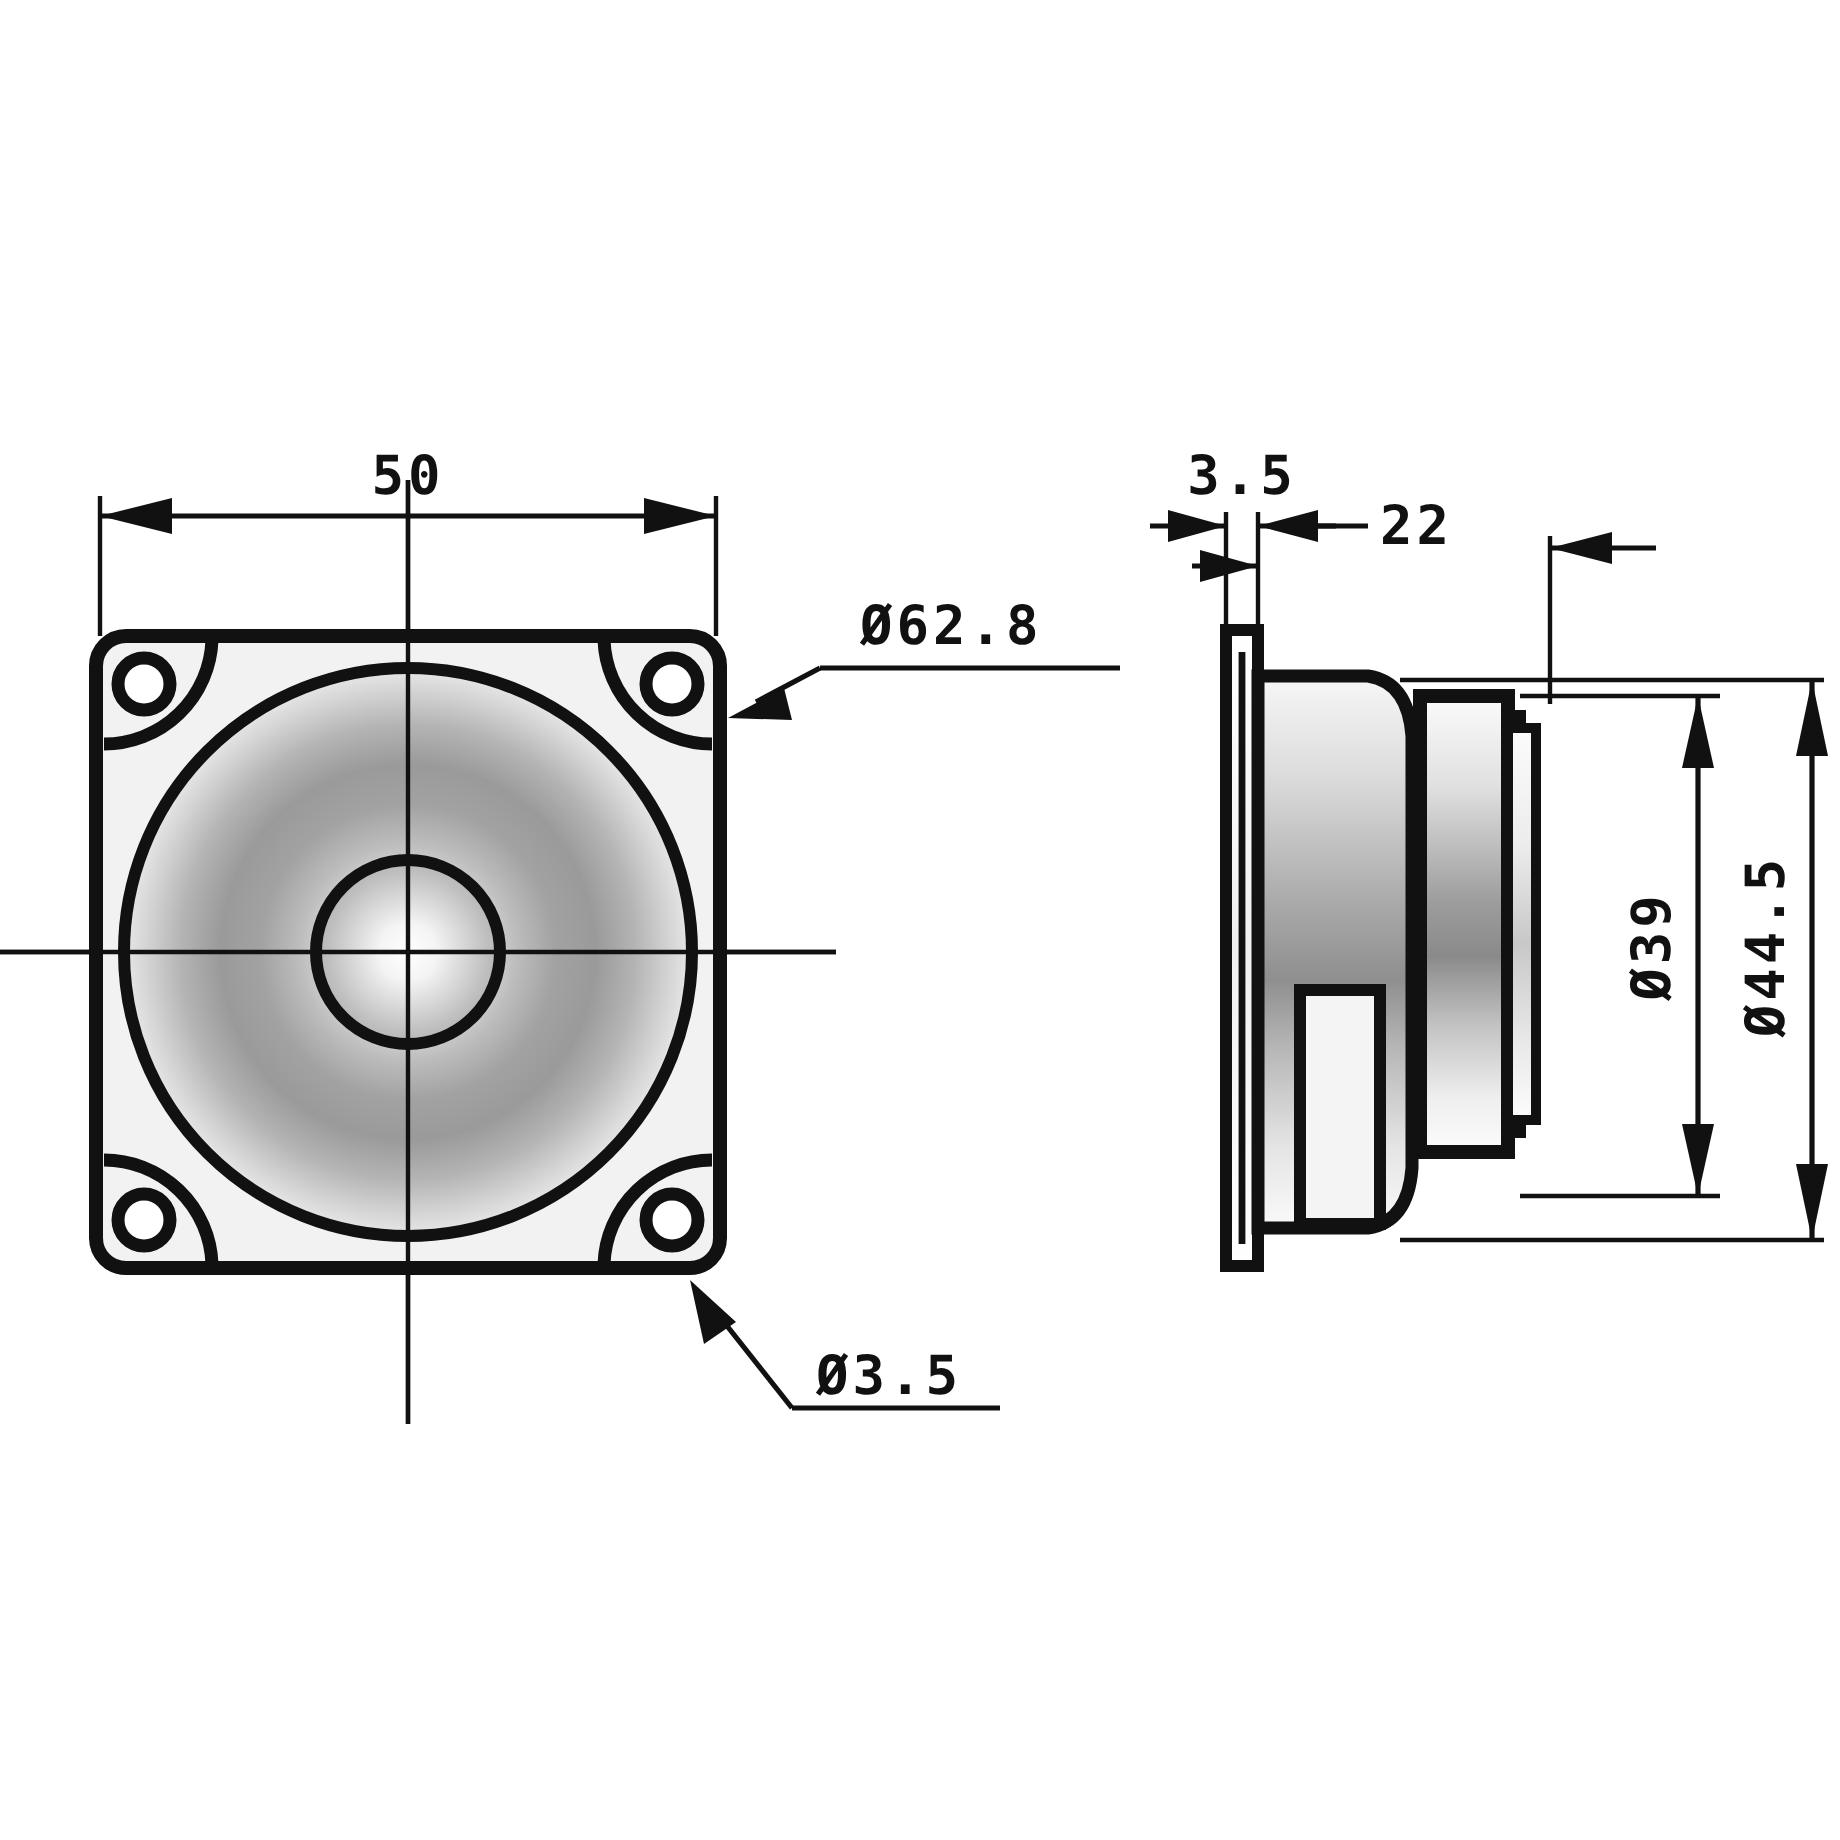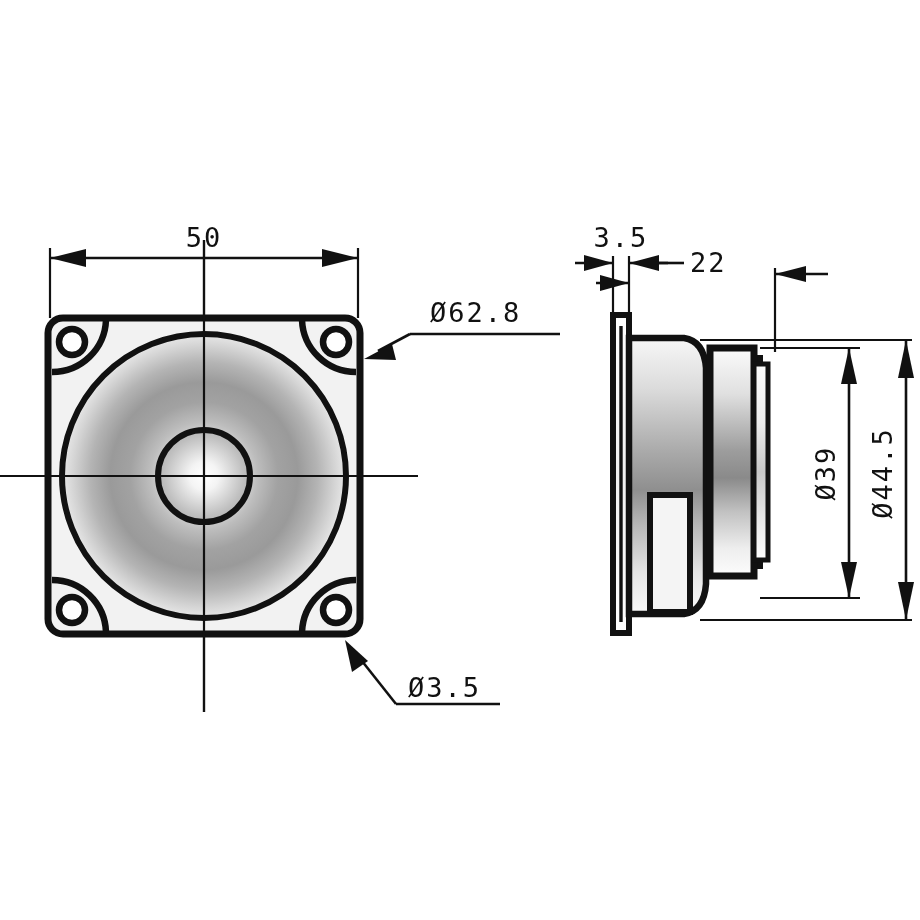--- a/index.html
+++ b/index.html
@@ -11,20 +11,21 @@
     width: 920px;
     height: 920px;
     overflow: hidden;
     font-family: "DejaVu Sans Mono", monospace;
   }
   #drawing-root {
     position: relative;
     width: 836px;
     height: 920px;
     background: #ffffff;
+    font-weight: bold;
   }
   svg#cad {
     display: block;
     width: 920px;
     height: 920px;
   }
   .dim-text {
     font-family: "DejaVu Sans Mono", monospace;
     font-size: 27px;
     fill: #111111;

